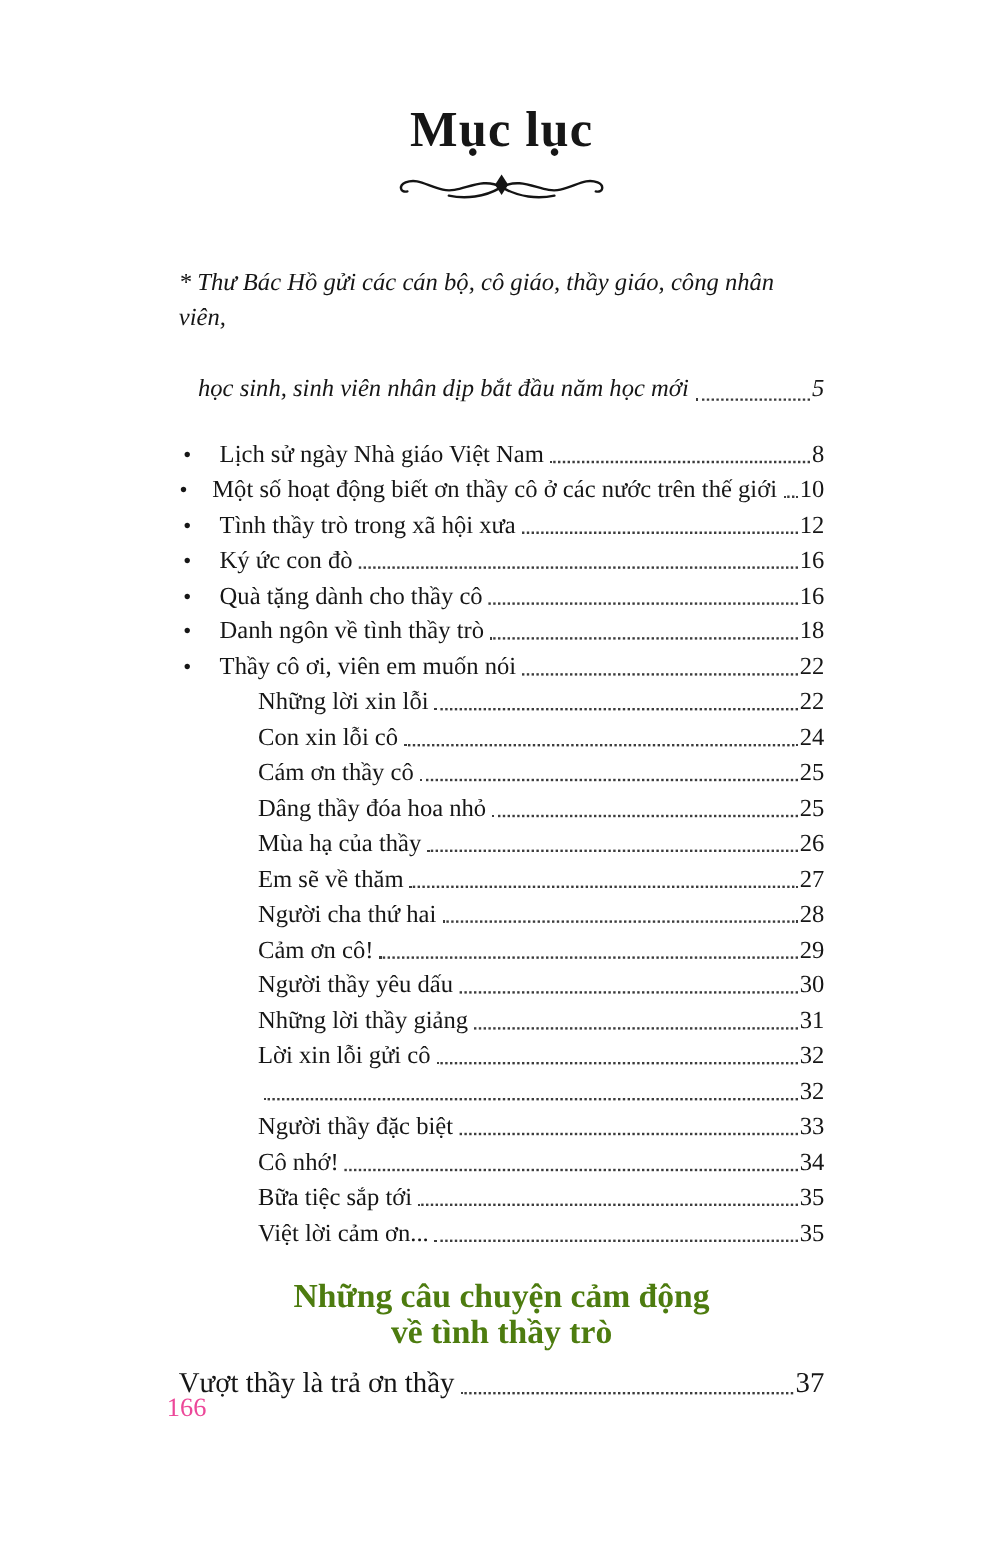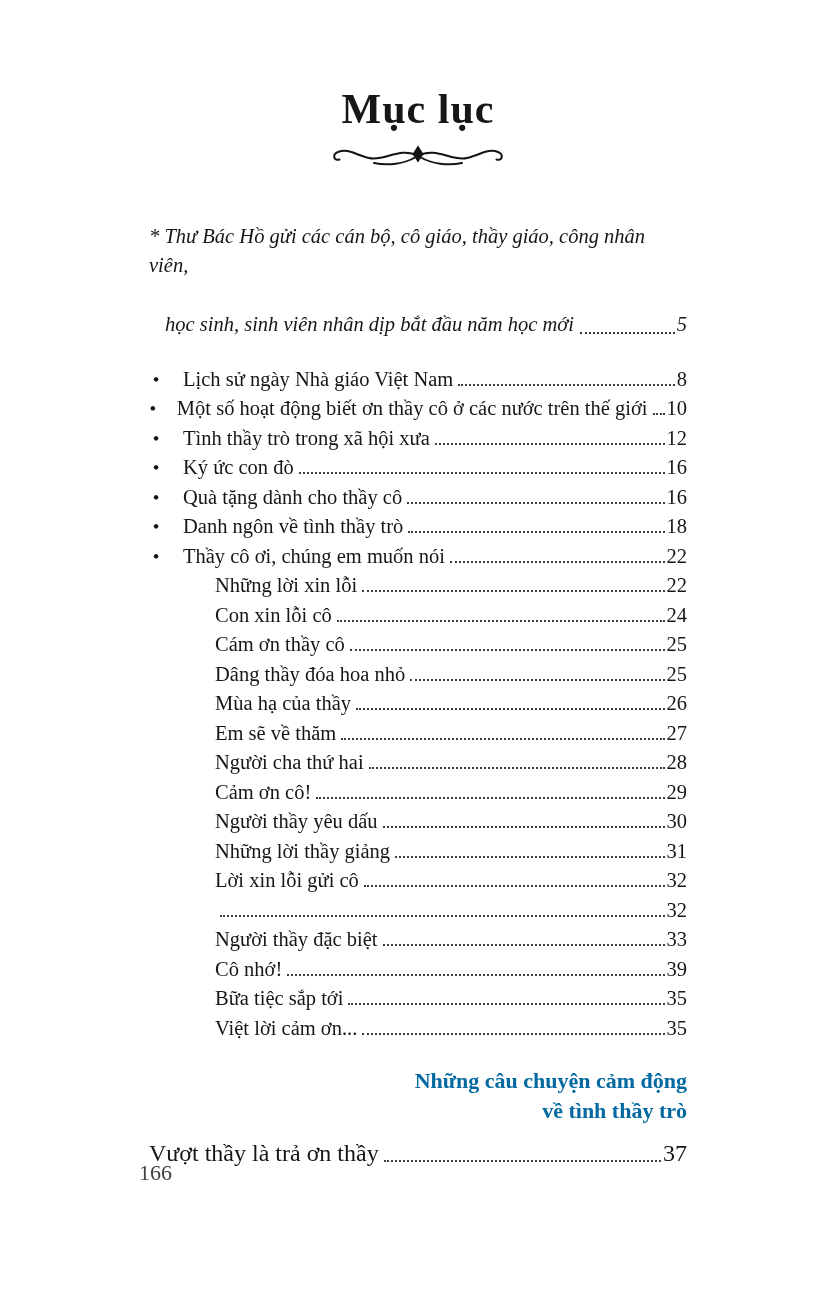--- a/index.html
+++ b/index.html
@@ -25,27 +25,27 @@
   .label { white-space: nowrap; margin-top: 29px; }
   .dots {
     flex: 1 1 auto; min-width: 12px;
     border-bottom: 2px dotted #3c3c3c;
     margin: 0 2px 5px 5px;
   }
   .letter .dots { margin-left: 6px; }
   .pg { white-space: nowrap; }
   .sub { padding-left: 66px; }
   .section-heading {
-    text-align: right; font-weight: 700; font-size: 22px;
-    line-height: 30px; margin-top: 26px; color: #0369a1;
+    text-align: center; font-weight: 700; font-size: 28px;
+    line-height: 30px; margin-top: 26px; color: #4d7c0f;
   }
   .section-list { margin-top: 12px; font-size: 24px; }
   .folio {
     position: absolute; left: 96px; top: 1160px;
-    font-size: 22px; color: #404040;
+    font-size: 22px; color: #ec4899;
   }
 </style>
 </head>
 <body>
 
 <div class="page">
 
   <h1 class="title">Mục lục</h1>
 
   <div class="ornament-wrap">
@@ -102,21 +102,21 @@
       <span class="pg">16</span>
     </div>
     <div class="row main">
       <span class="bullet">•</span>
       <span class="label">Danh ngôn về tình thầy trò</span>
       <span class="dots"></span>
       <span class="pg">18</span>
     </div>
     <div class="row main">
       <span class="bullet">•</span>
-      <span class="label">Thầy cô ơi, chúng em muốn nói</span>
+      <span class="label">Thầy cô ơi, viên em muốn nói</span>
       <span class="dots"></span>
       <span class="pg">22</span>
     </div>
 
     <div class="row sub">
       <span class="label">Những lời xin lỗi</span>
       <span class="dots"></span>
       <span class="pg">22</span>
     </div>
     <div class="row sub">
@@ -174,21 +174,21 @@
       <span class="pg">32</span>
     </div>
     <div class="row sub">
       <span class="label">Người thầy đặc biệt</span>
       <span class="dots"></span>
       <span class="pg">33</span>
     </div>
     <div class="row sub">
       <span class="label">Cô nhớ!</span>
       <span class="dots"></span>
-      <span class="pg">39</span>
+      <span class="pg">34</span>
     </div>
     <div class="row sub">
       <span class="label">Bữa tiệc sắp tới</span>
       <span class="dots"></span>
       <span class="pg">35</span>
     </div>
     <div class="row sub">
       <span class="label">Việt lời cảm ơn...</span>
       <span class="dots"></span>
       <span class="pg">35</span>

